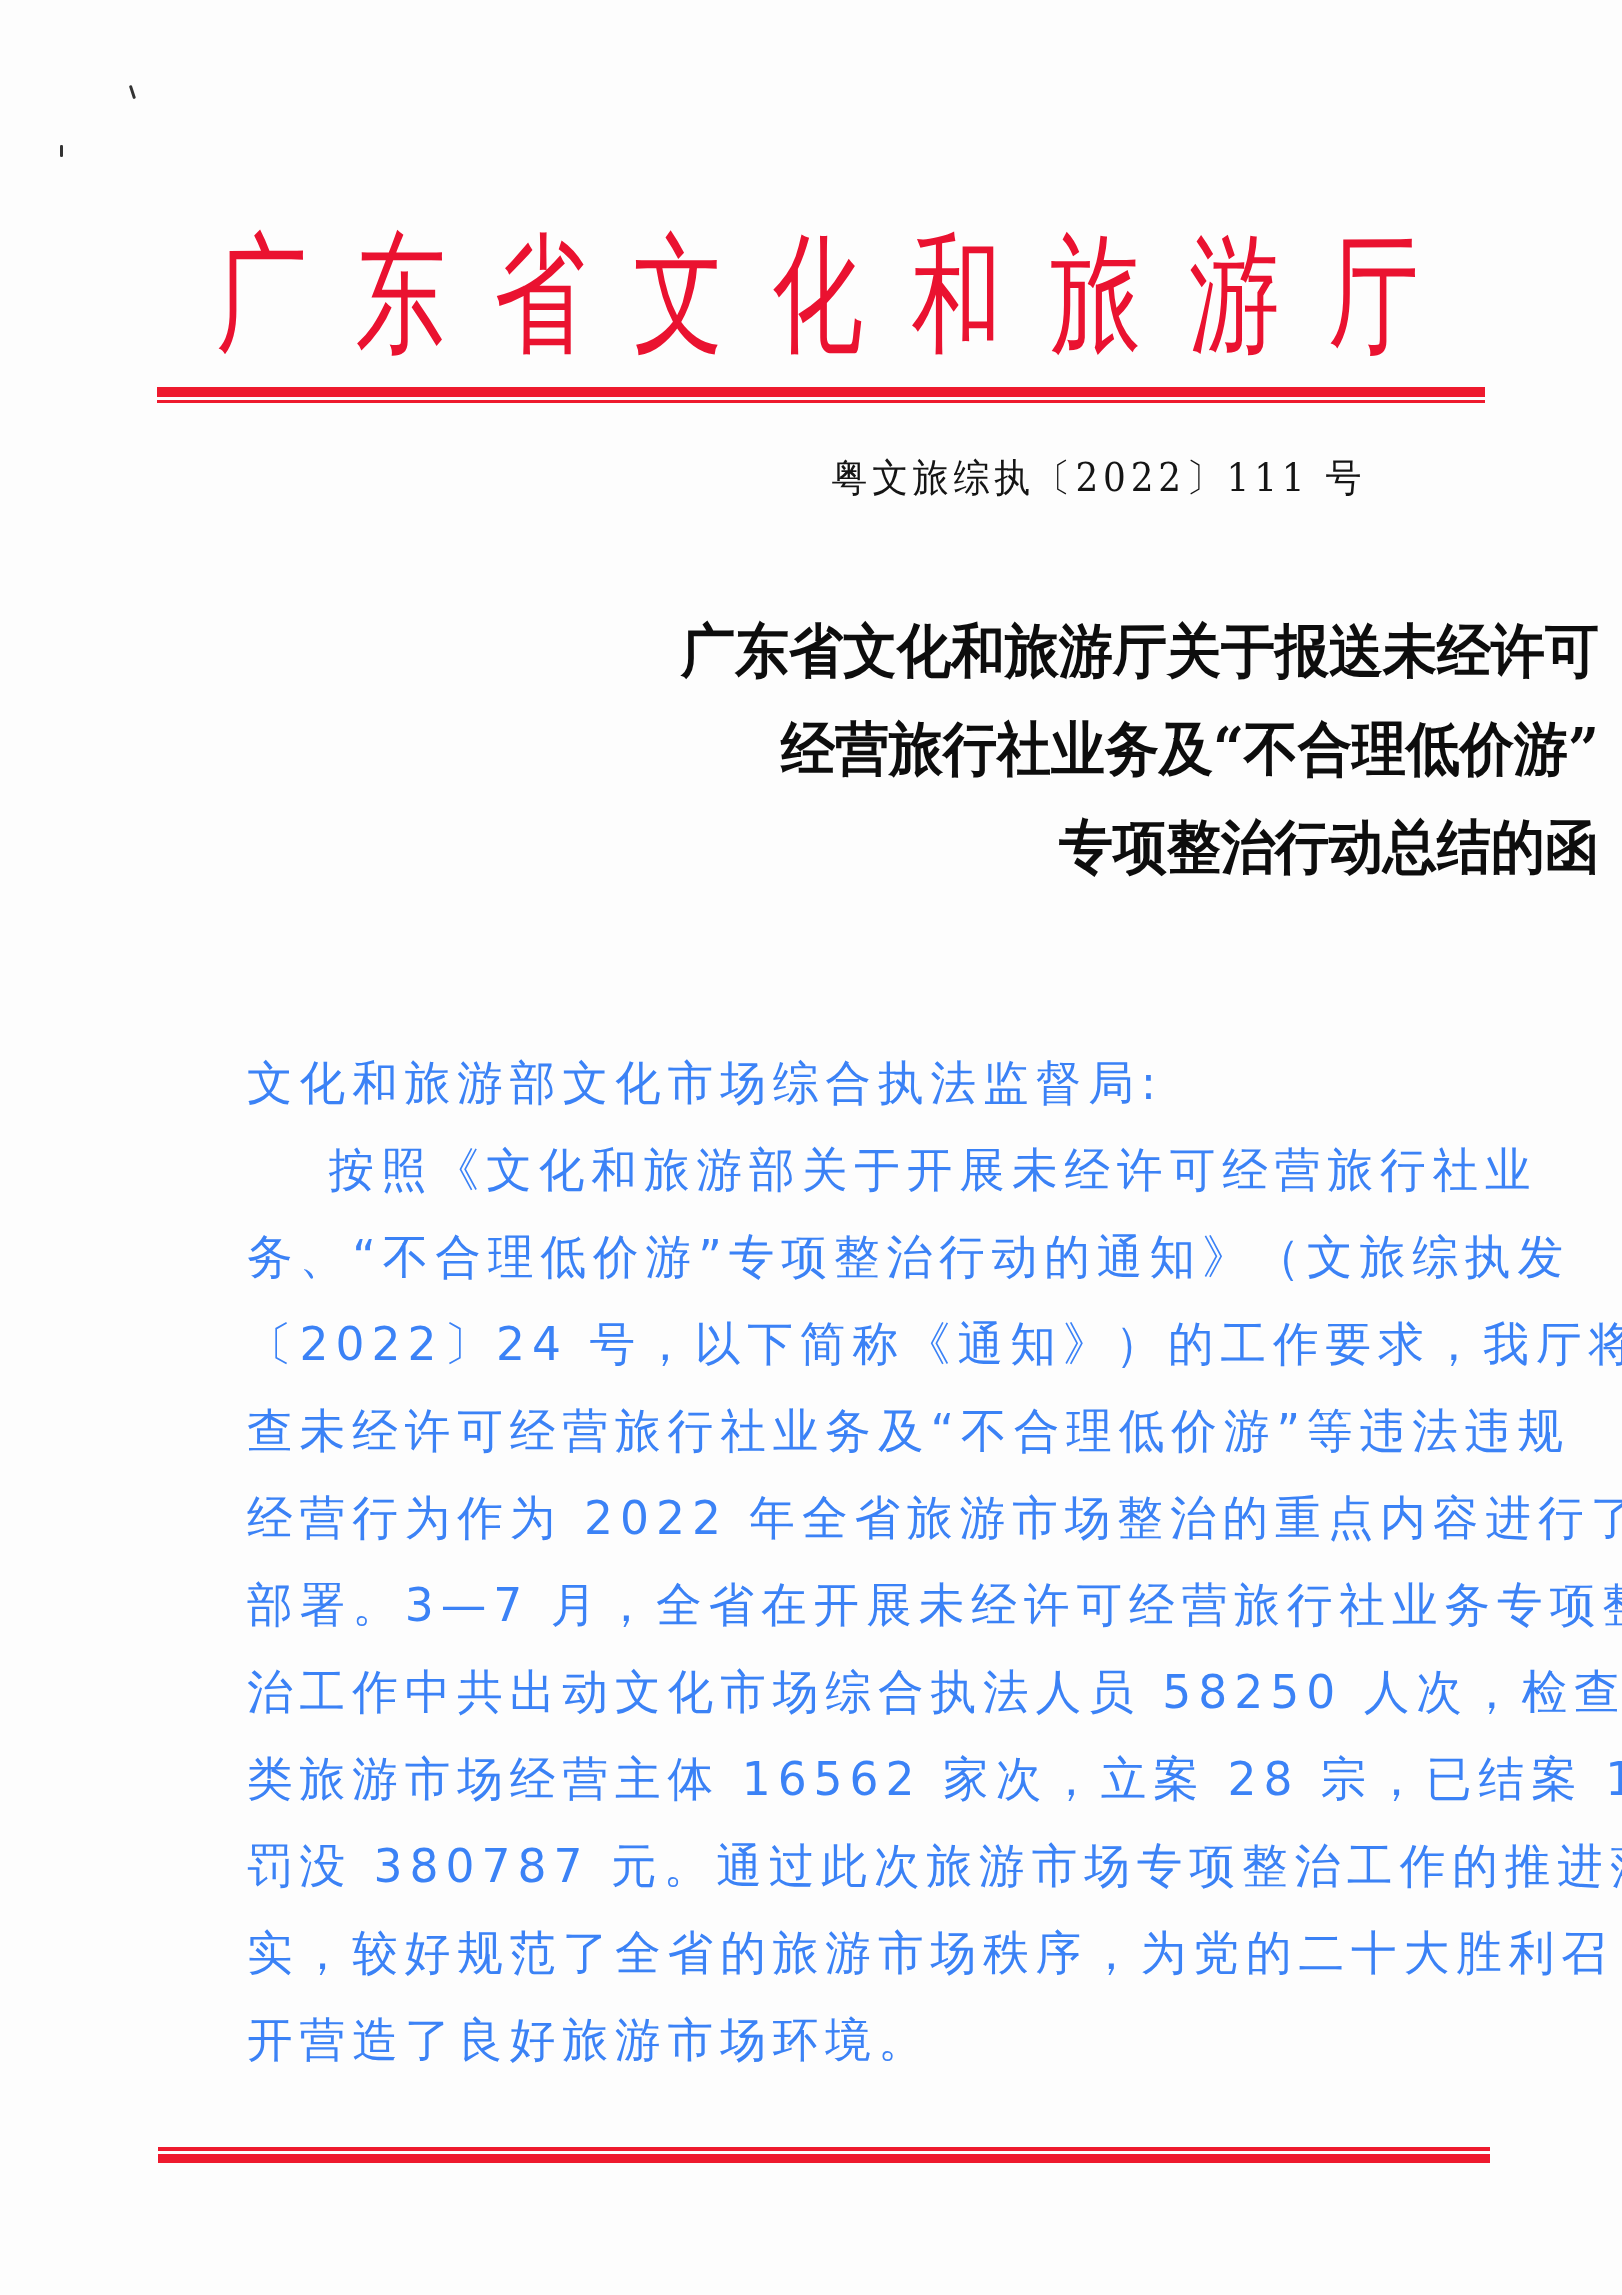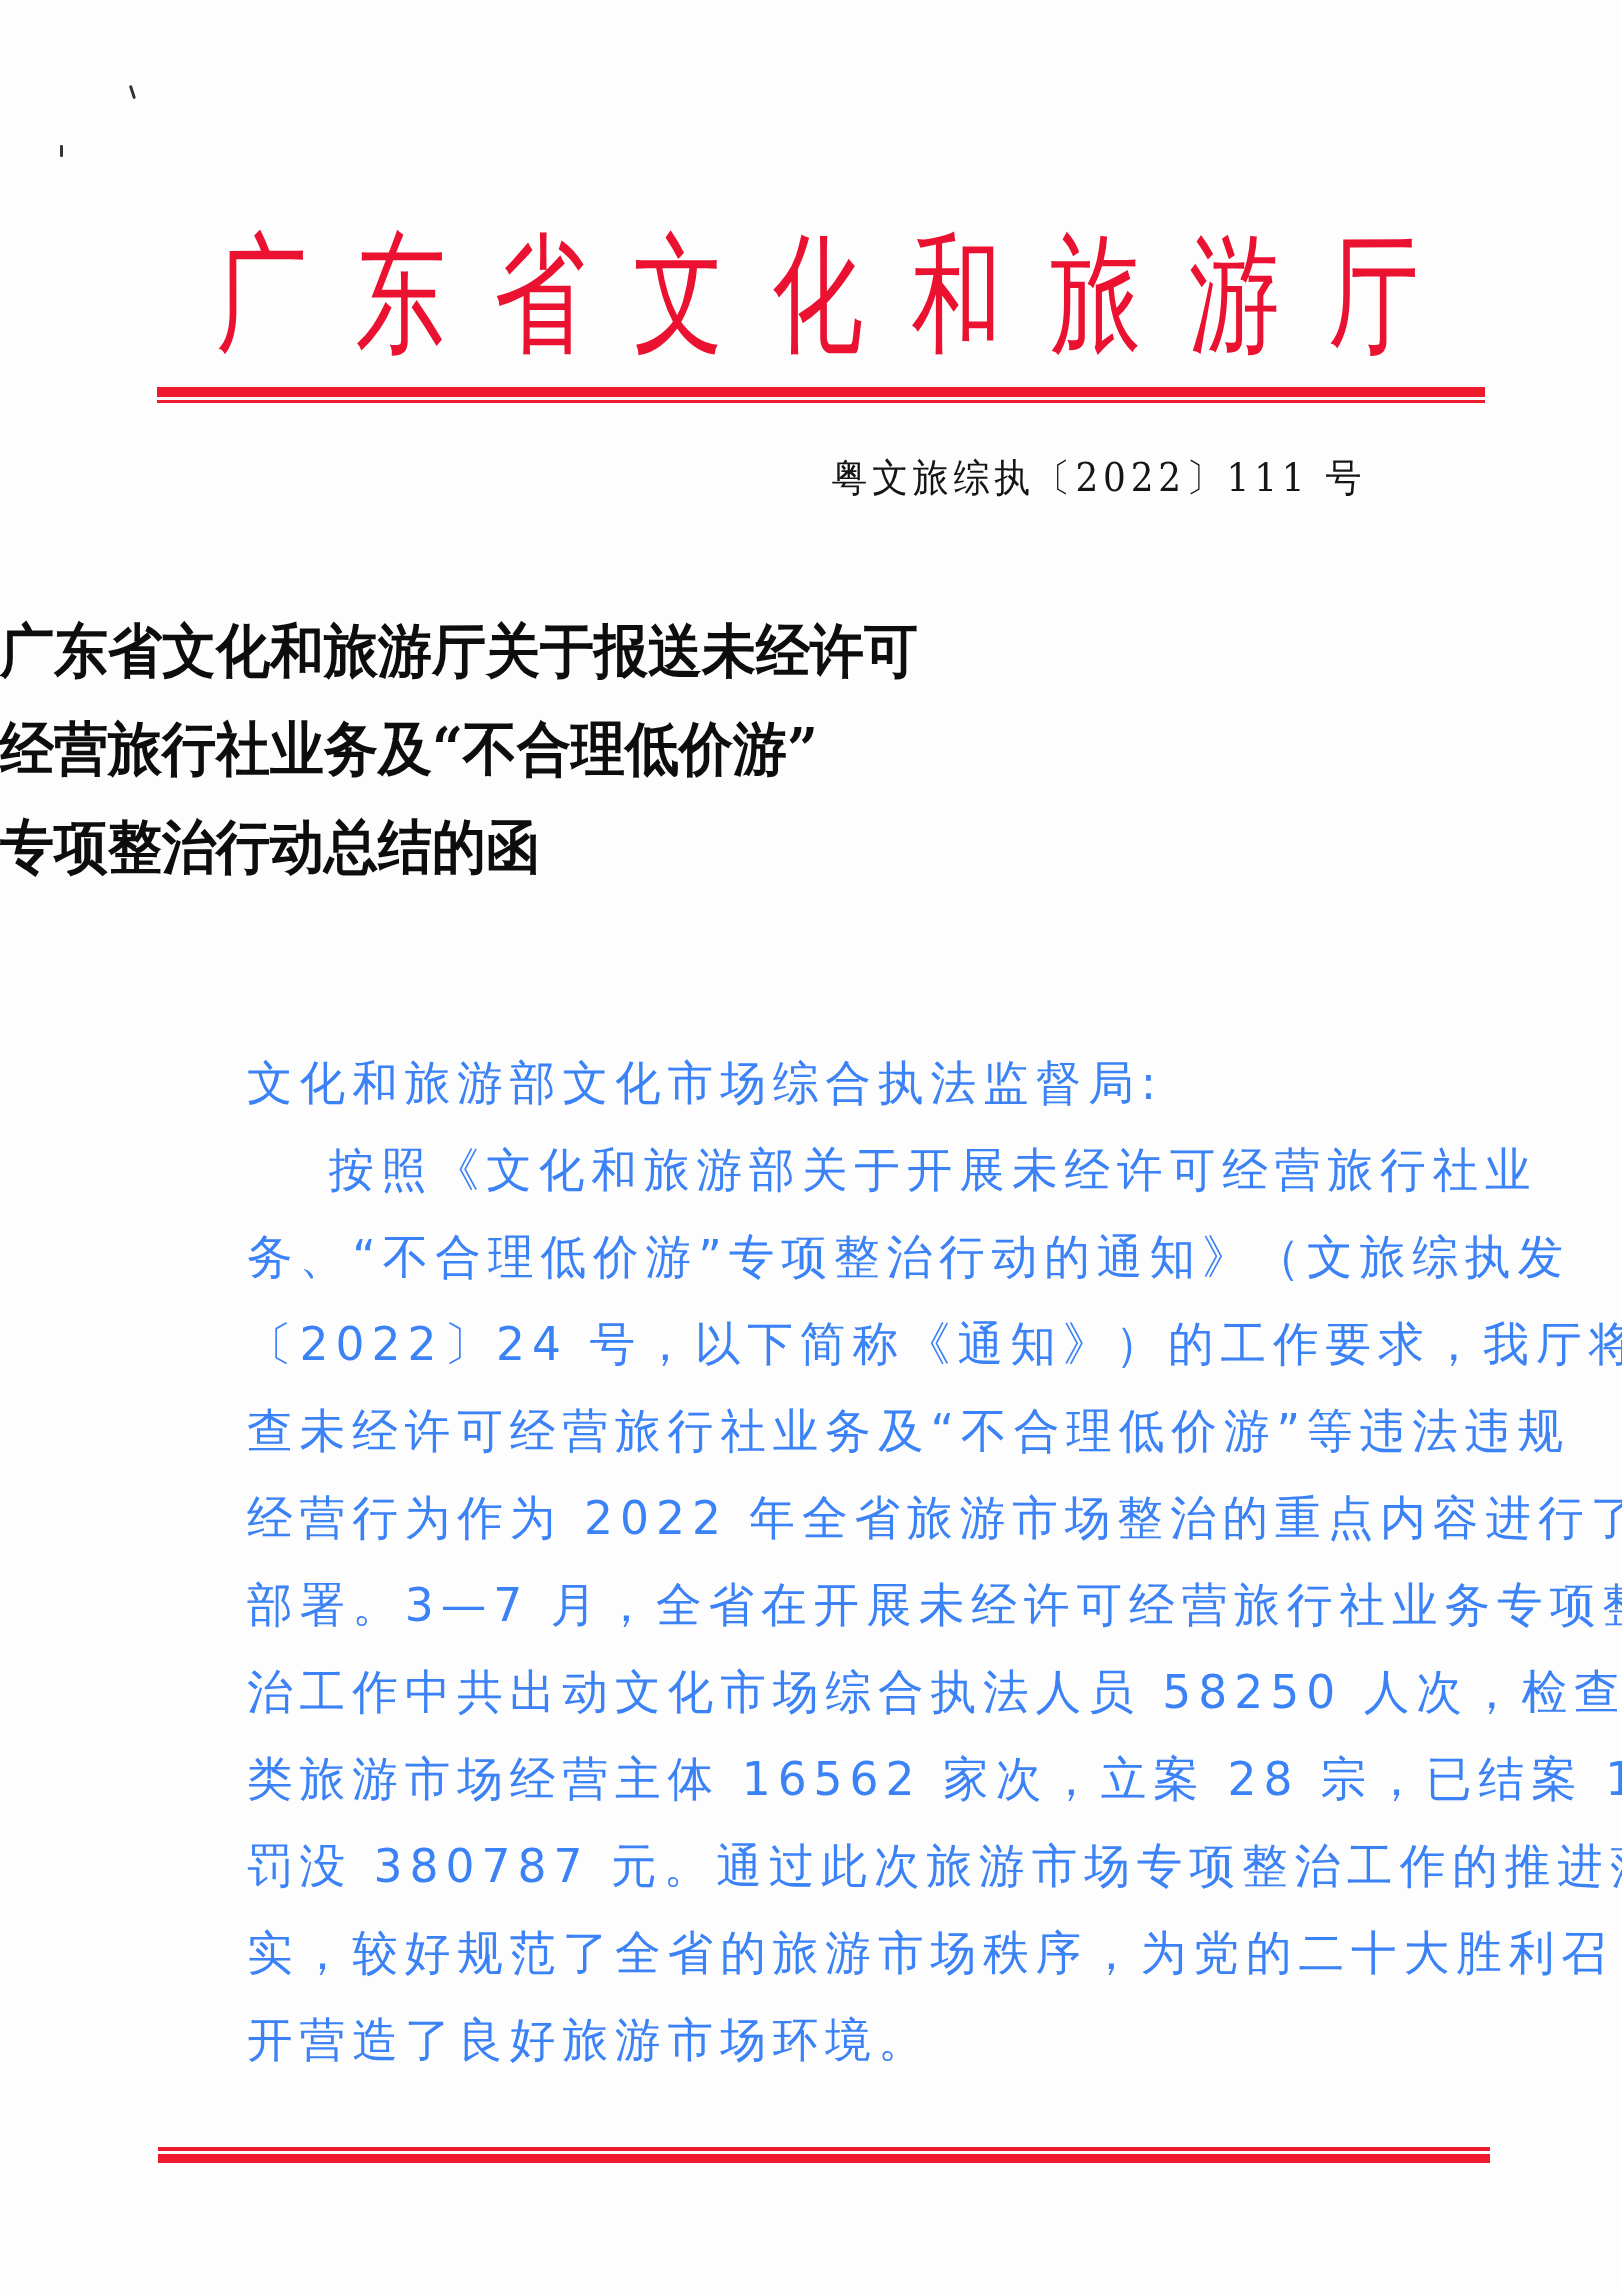--- a/index.html
+++ b/index.html
@@ -76,21 +76,21 @@
       transform: scaleX(0.92);
       transform-origin: right center;
       white-space: nowrap;
     }
 
     .doc-title {
       position: absolute;
       left: 0;
       top: 609px;
       width: 1599px;
-      text-align: left;
+      text-align: right;
       font-family: "DejaVu Serif", "Liberation Serif", serif;
       font-weight: bold;
       font-size: 54px;
       color: #0d0d0d;
     }
     .doc-title .title-line {
       display: block;
       height: 98px;
       line-height: 85px;
       transform: scaleY(1.08);

